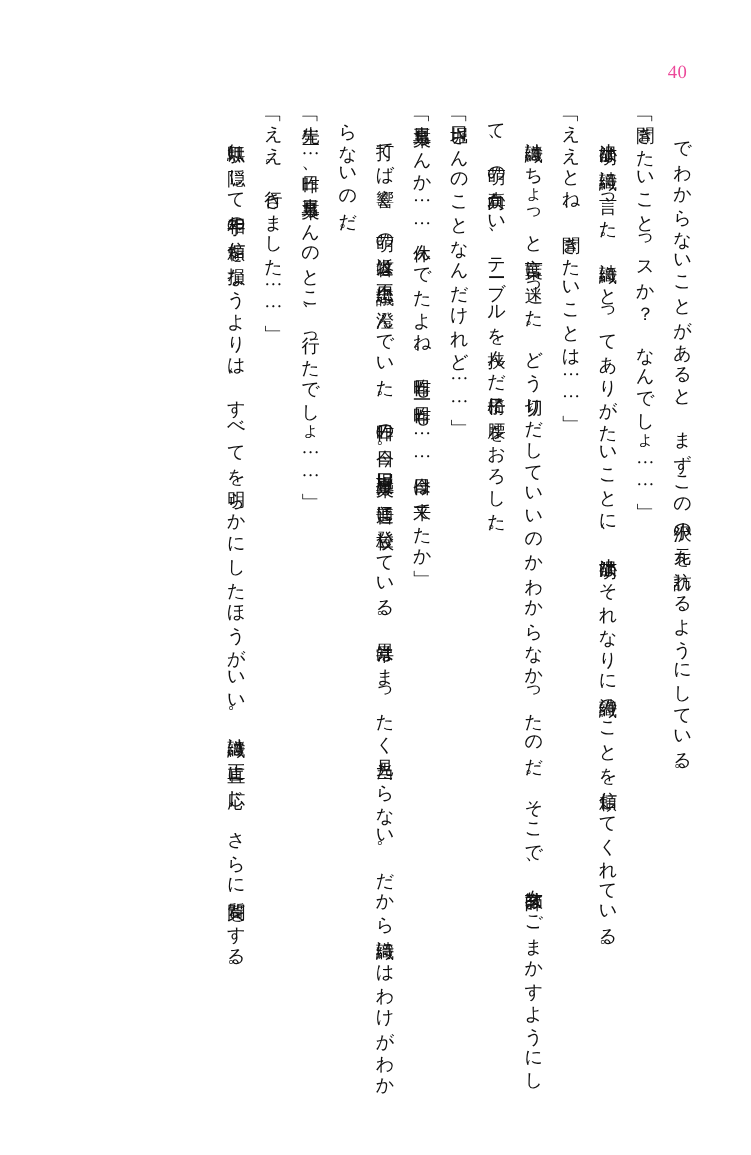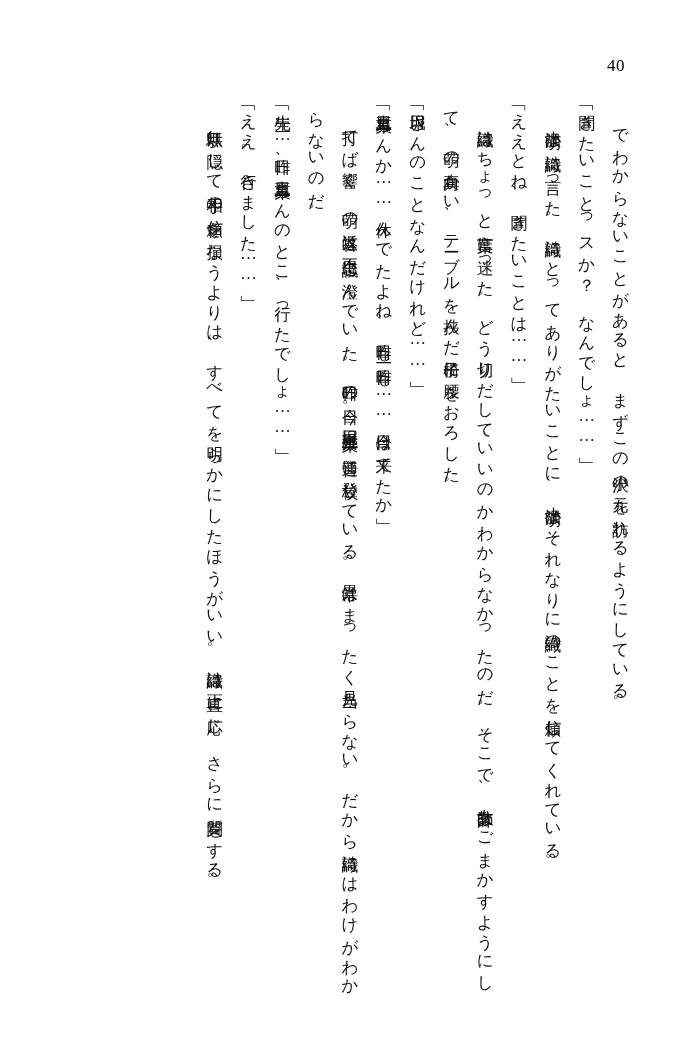--- a/index.html
+++ b/index.html
@@ -17,21 +17,21 @@
   }
 
   
   .page-number {
     position: absolute;
     top: 56px;
     right: 58px;
     font-size: 17px;
     letter-spacing: 0.5px;
     font-family: "Liberation Serif", "DejaVu Serif", serif;
-    color: #000000;
+    color: #ec4899;
   }
 
   
   .text-block {
     position: absolute;
     top: 100px;
     right: 46px;
     left: 46px;
     bottom: 60px;
     writing-mode: vertical-rl;

